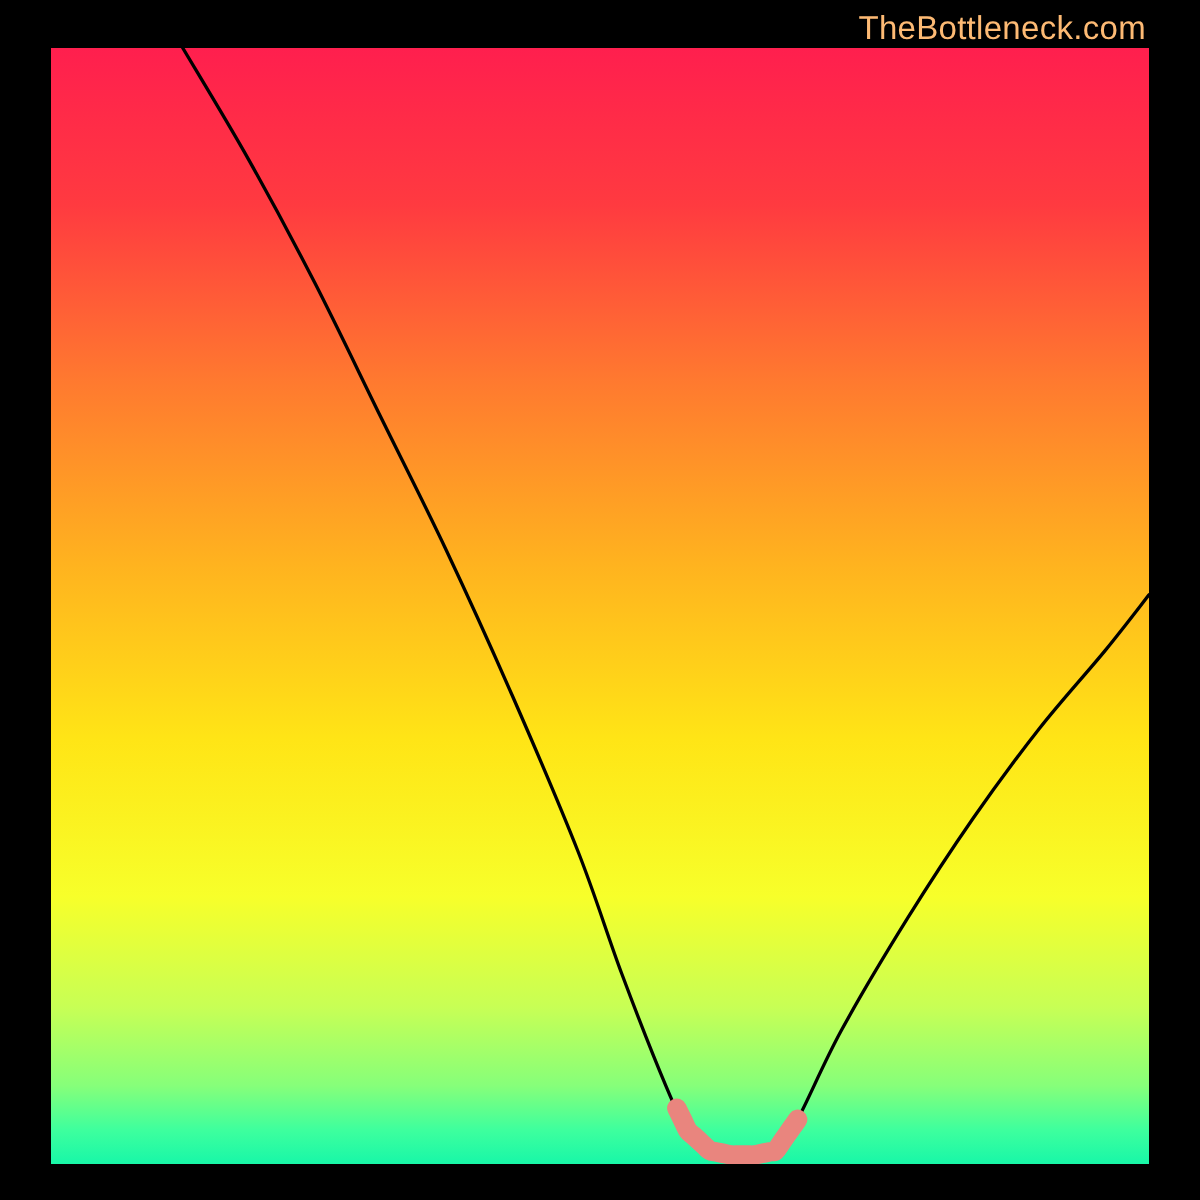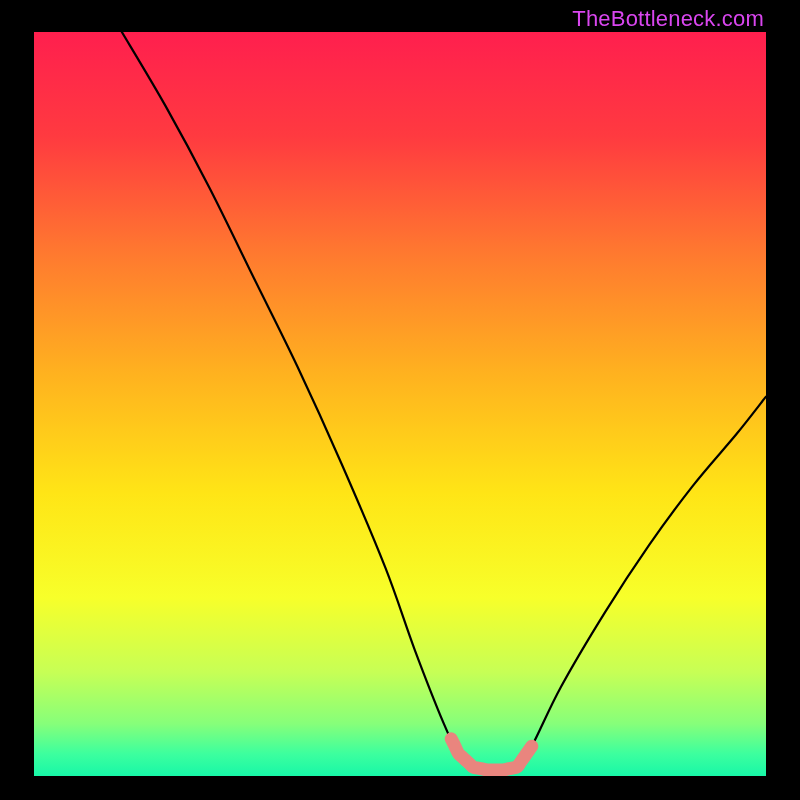--- a/index.html
+++ b/index.html
@@ -31,21 +31,21 @@
   .curve-svg {
     position: absolute;
     inset: 0;
     width: 100%;
     height: 100%;
   }
   .watermark {
     position: absolute;
     top: 6px;
     right: 36px;
-    color: #d946ef;
+    color: #fdba74;
     font-size: 22px;
     letter-spacing: 0.2px;
     user-select: none;
   }
 </style>
 </head>
 <body>
 
 <div class="frame">
 

